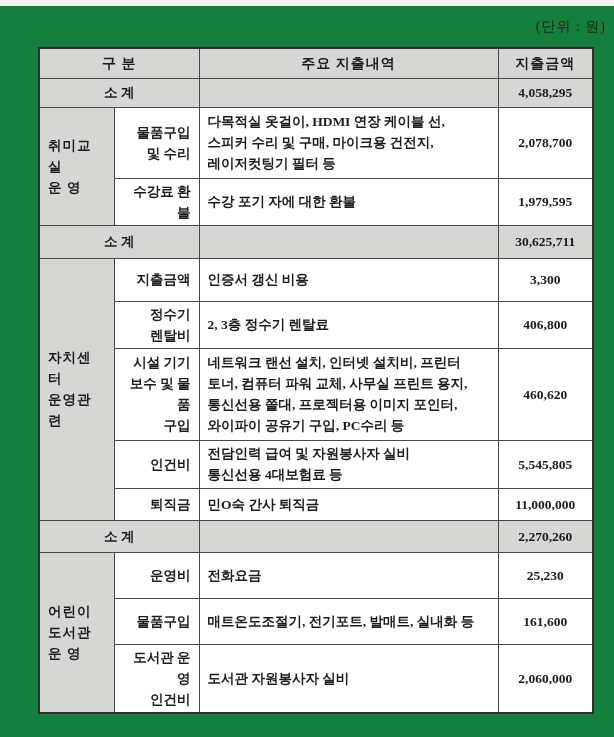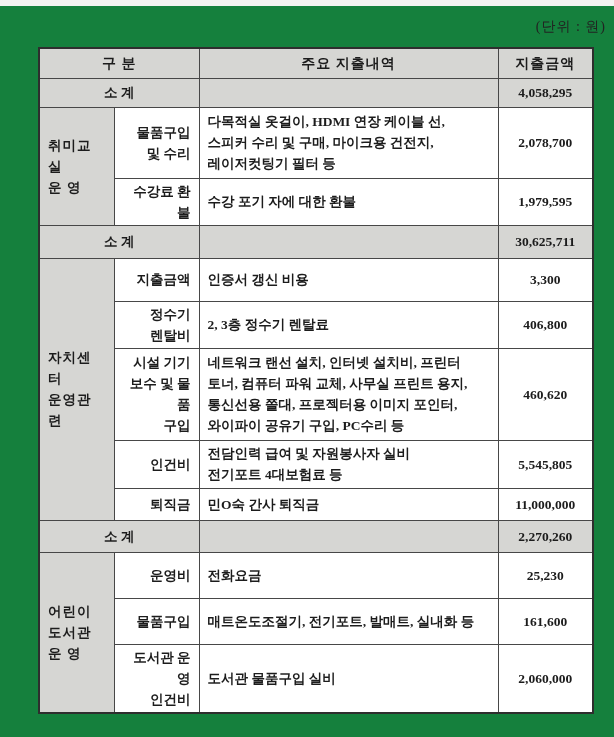--- a/index.html
+++ b/index.html
@@ -114,21 +114,21 @@
 구입</td>
         <td class="desc">네트워크 랜선 설치, 인터넷 설치비, 프린터
 토너, 컴퓨터 파워 교체, 사무실 프린트 용지,
 통신선용 쫄대, 프로젝터용 이미지 포인터,
 와이파이 공유기 구입, PC수리 등</td>
         <td class="amount">460,620</td>
       </tr>
       <tr style="height:48px">
         <td class="subcell">인건비</td>
         <td class="desc">전담인력 급여 및 자원봉사자 실비
-전기포트 4대보험료 등</td>
+통신선용 4대보험료 등</td>
         <td class="amount">5,545,805</td>
       </tr>
       <tr style="height:32px">
         <td class="subcell">퇴직금</td>
         <td class="desc">민O숙 간사 퇴직금</td>
         <td class="amount">11,000,000</td>
       </tr>
 
       <tr style="height:32px">
         <td colspan="2" class="gray center">소    계</td>
@@ -145,19 +145,19 @@
         <td class="amount">25,230</td>
       </tr>
       <tr style="height:46px">
         <td class="subcell">물품구입</td>
         <td class="desc">매트온도조절기, 전기포트, 발매트, 실내화 등</td>
         <td class="amount">161,600</td>
       </tr>
       <tr style="height:53px">
         <td class="subcell">도서관 운영
 인건비</td>
-        <td class="desc">도서관 물품구입 실비</td>
+        <td class="desc">도서관 자원봉사자 실비</td>
         <td class="amount">2,060,000</td>
       </tr>
 
     </tbody>
   </table>
 </div>
 
 </body></html>

